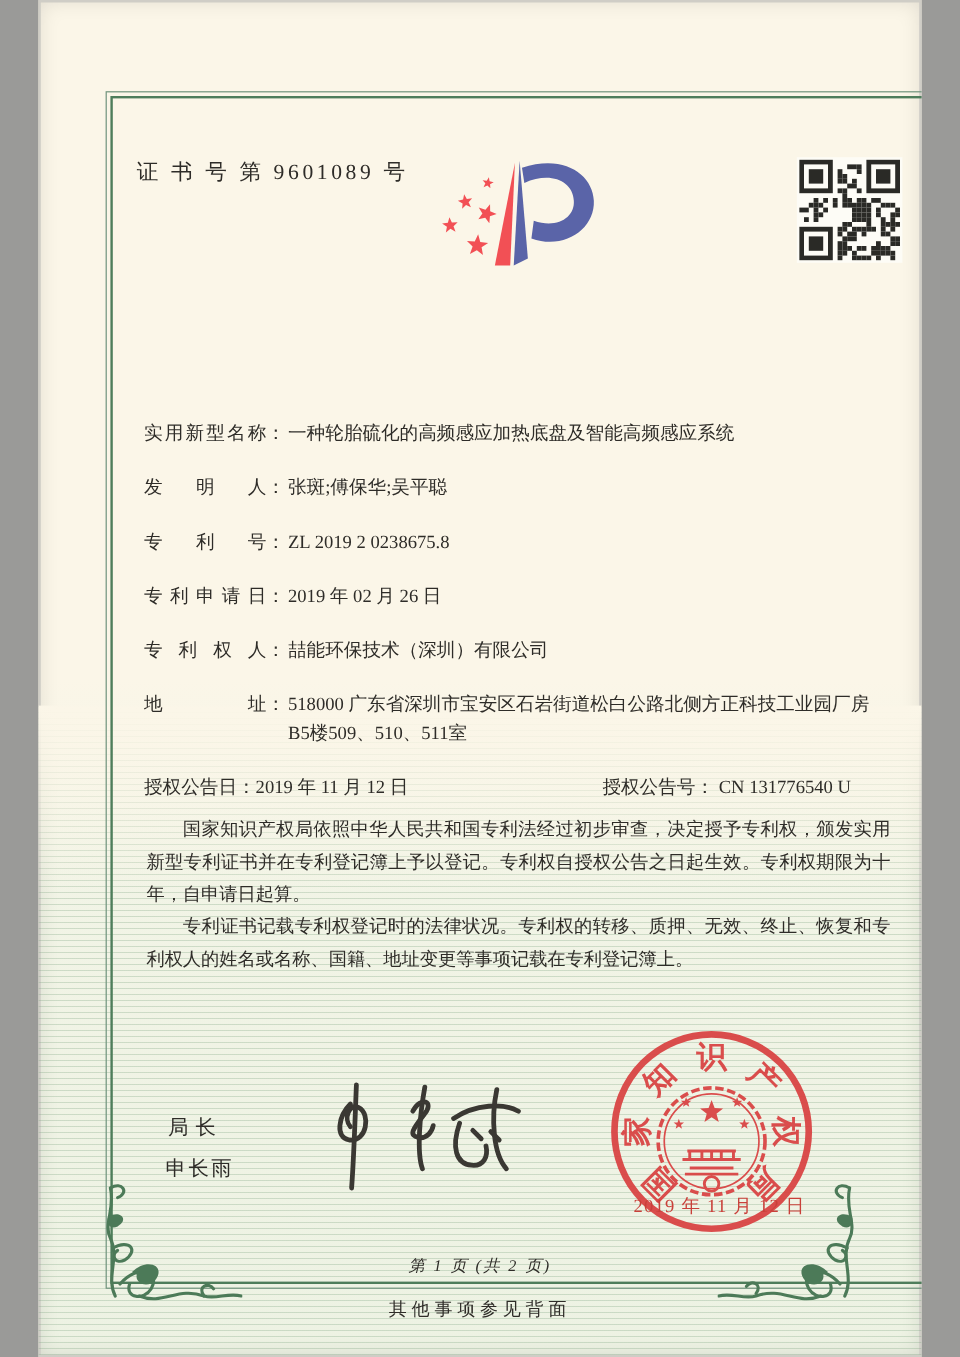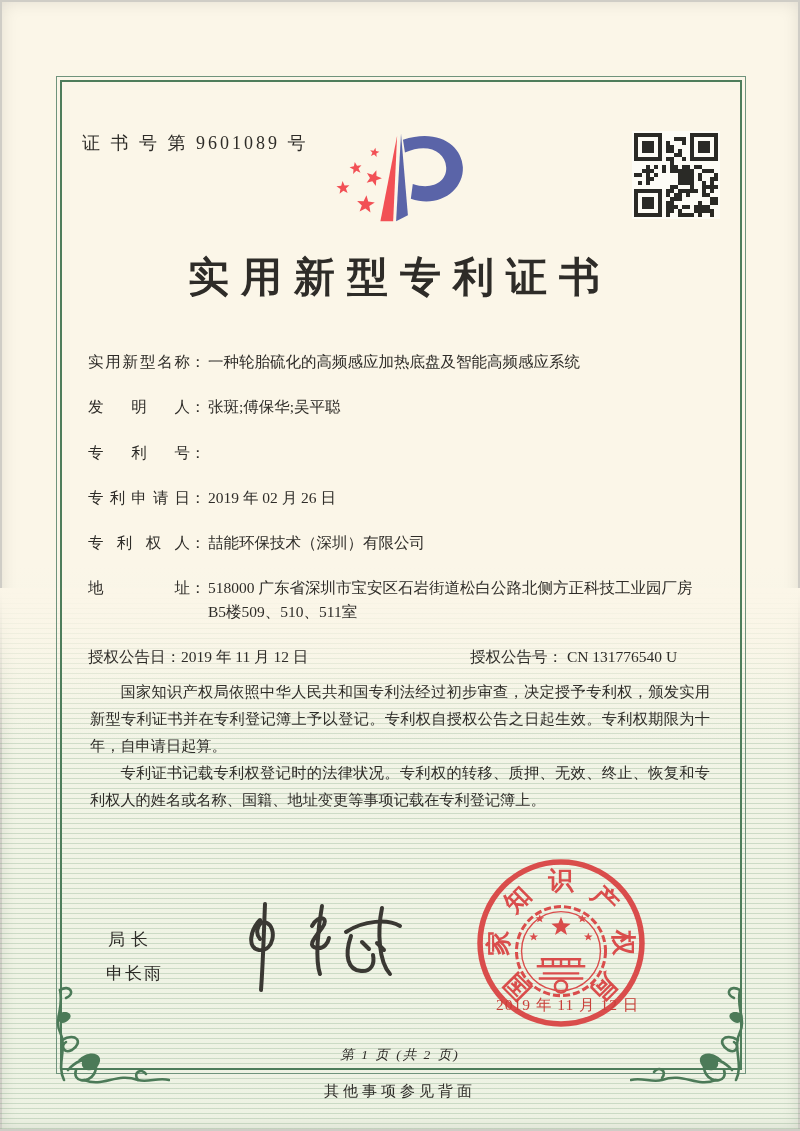--- a/index.html
+++ b/index.html
@@ -1,17 +1,17 @@
 <!DOCTYPE html>
 <html><head>
 <meta charset="utf-8">
 <style>
   html,body{margin:0;padding:0;background:#9a9a98;}
   .paper{
-    position:relative; width:800px; height:1131px; margin:0 auto; overflow:hidden;
+    position:relative; width:736px; height:1131px; margin:0 auto; overflow:hidden;
     background:linear-gradient(180deg,#fbf6e8 0%,#fbf6e8 50%,#f2f4e6 62%,#edf2e3 100%);
     font-family:"Liberation Serif","DejaVu Serif",serif; color:#2e2c28;
     box-shadow:inset 0 0 0 2px #cfcdc6, inset 0 0 18px rgba(0,0,0,.12);
   }
   .guilloche{position:absolute;left:0;top:52%;width:100%;height:48%;
     background:repeating-linear-gradient(180deg,rgba(122,162,126,.30) 0 1px,rgba(122,162,126,0) 1px 5px);}
   .guilloche .fade{position:absolute;top:0;left:0;width:100%;height:160px;
     background:linear-gradient(#fbf6e8,rgba(251,246,232,0));}
   .frame{position:absolute;left:56px;top:76px;width:688px;height:996px;
     border:1px solid #6f937c;}
@@ -224,36 +224,36 @@
       <rect x="1" y="1" width="5" height="5" fill="#fdfcf6"></rect>
       <rect x="2" y="2" width="3" height="3" fill="#2a2a26"></rect>
       <rect x="14" y="0" width="7" height="7" fill="#2a2a26"></rect>
       <rect x="15" y="1" width="5" height="5" fill="#fdfcf6"></rect>
       <rect x="16" y="2" width="3" height="3" fill="#2a2a26"></rect>
       <rect x="0" y="14" width="7" height="7" fill="#2a2a26"></rect>
       <rect x="1" y="15" width="5" height="5" fill="#fdfcf6"></rect>
       <rect x="2" y="16" width="3" height="3" fill="#2a2a26"></rect>
     </svg>
 
-  <div class="title">实用新型专利证书</div>
 
   <div class="fields">
     <div class="frow">
       <span class="flabel">实用新型名称</span>
         <span class="fcolon">：</span>
         <span class="fvalue">一种轮胎硫化的高频感应加热底盘及智能高频感应系统</span>
     </div>
     <div class="frow">
       <span class="flabel">发明人</span>
         <span class="fcolon">：</span>
         <span class="fvalue">张斑;傅保华;吴平聪</span>
     </div>
     <div class="frow">
       <span class="flabel">专利号</span>
         <span class="fcolon">：</span>
+        <span class="fvalue">ZL 2019 2 0238675.8</span>
     </div>
     <div class="frow">
       <span class="flabel">专利申请日</span>
         <span class="fcolon">：</span>
         <span class="fvalue">2019 年 02 月 26 日</span>
     </div>
     <div class="frow">
       <span class="flabel">专利权人</span>
         <span class="fcolon">：</span>
         <span class="fvalue">喆能环保技术（深圳）有限公司</span>

